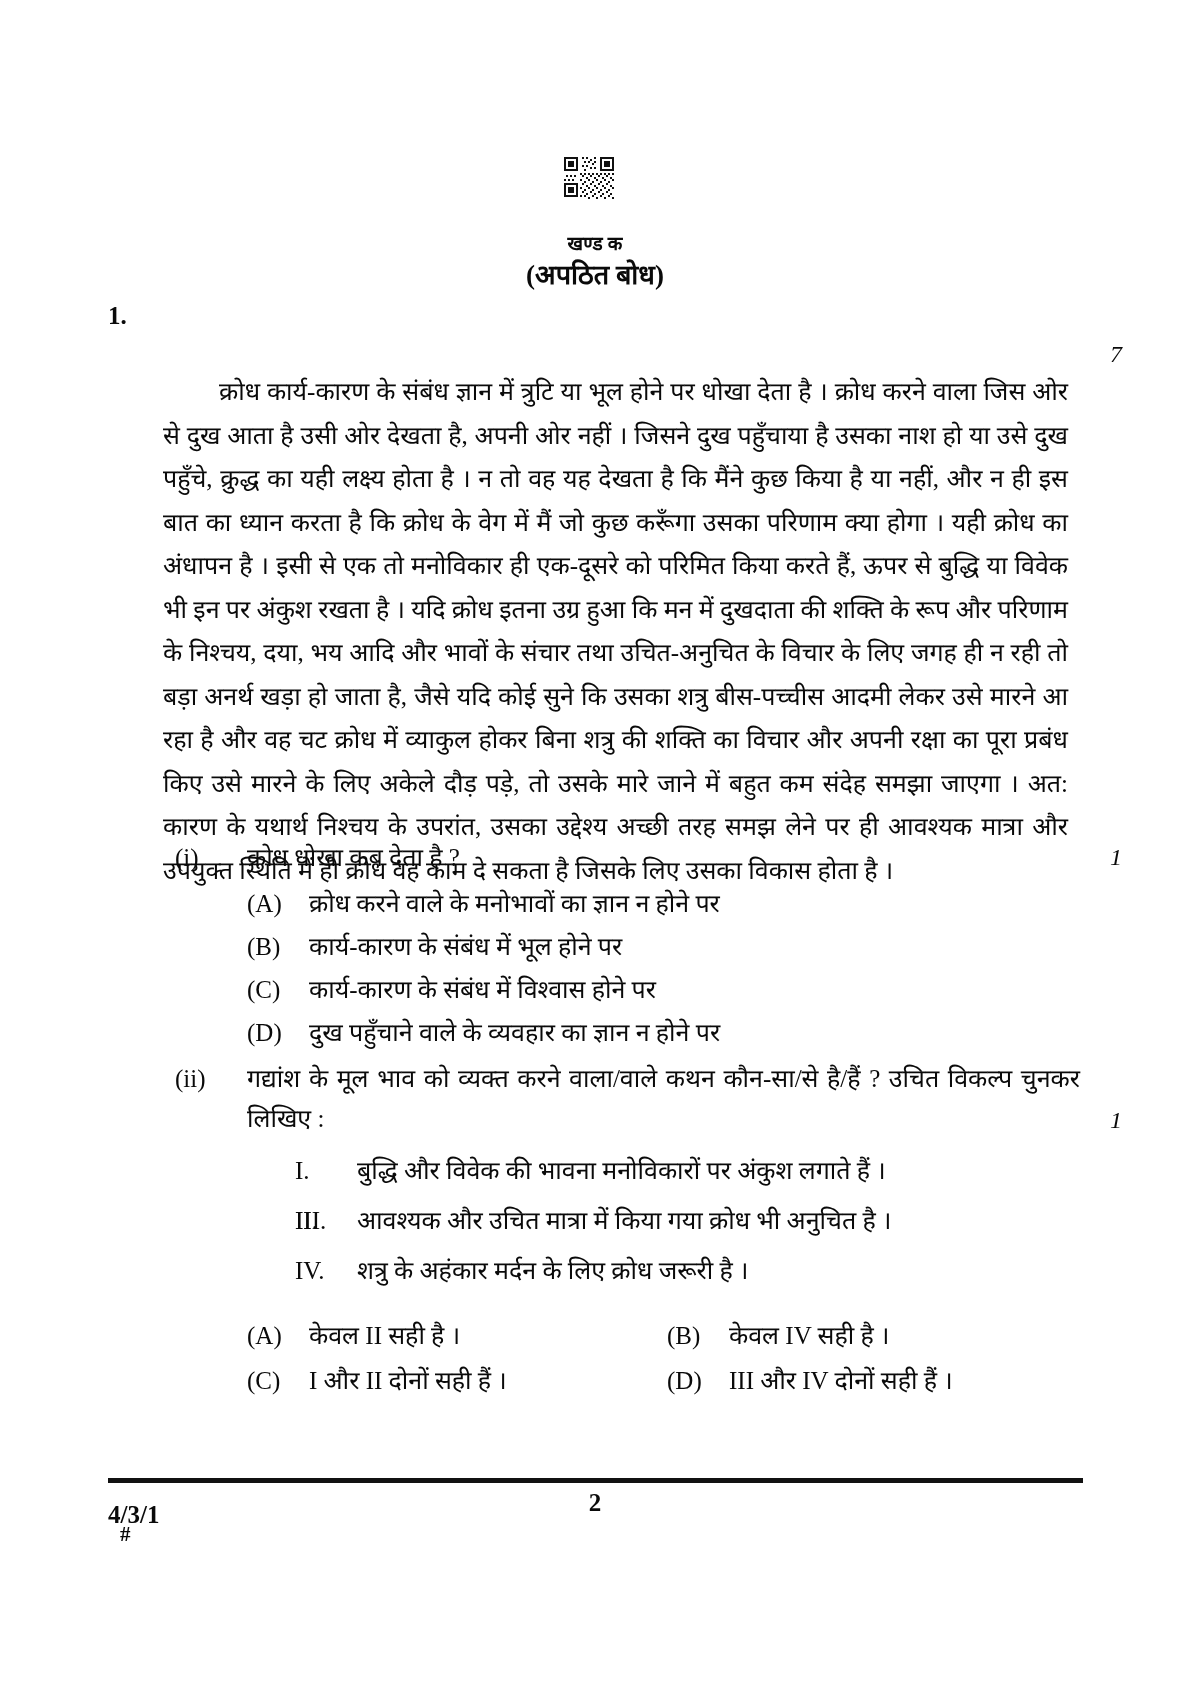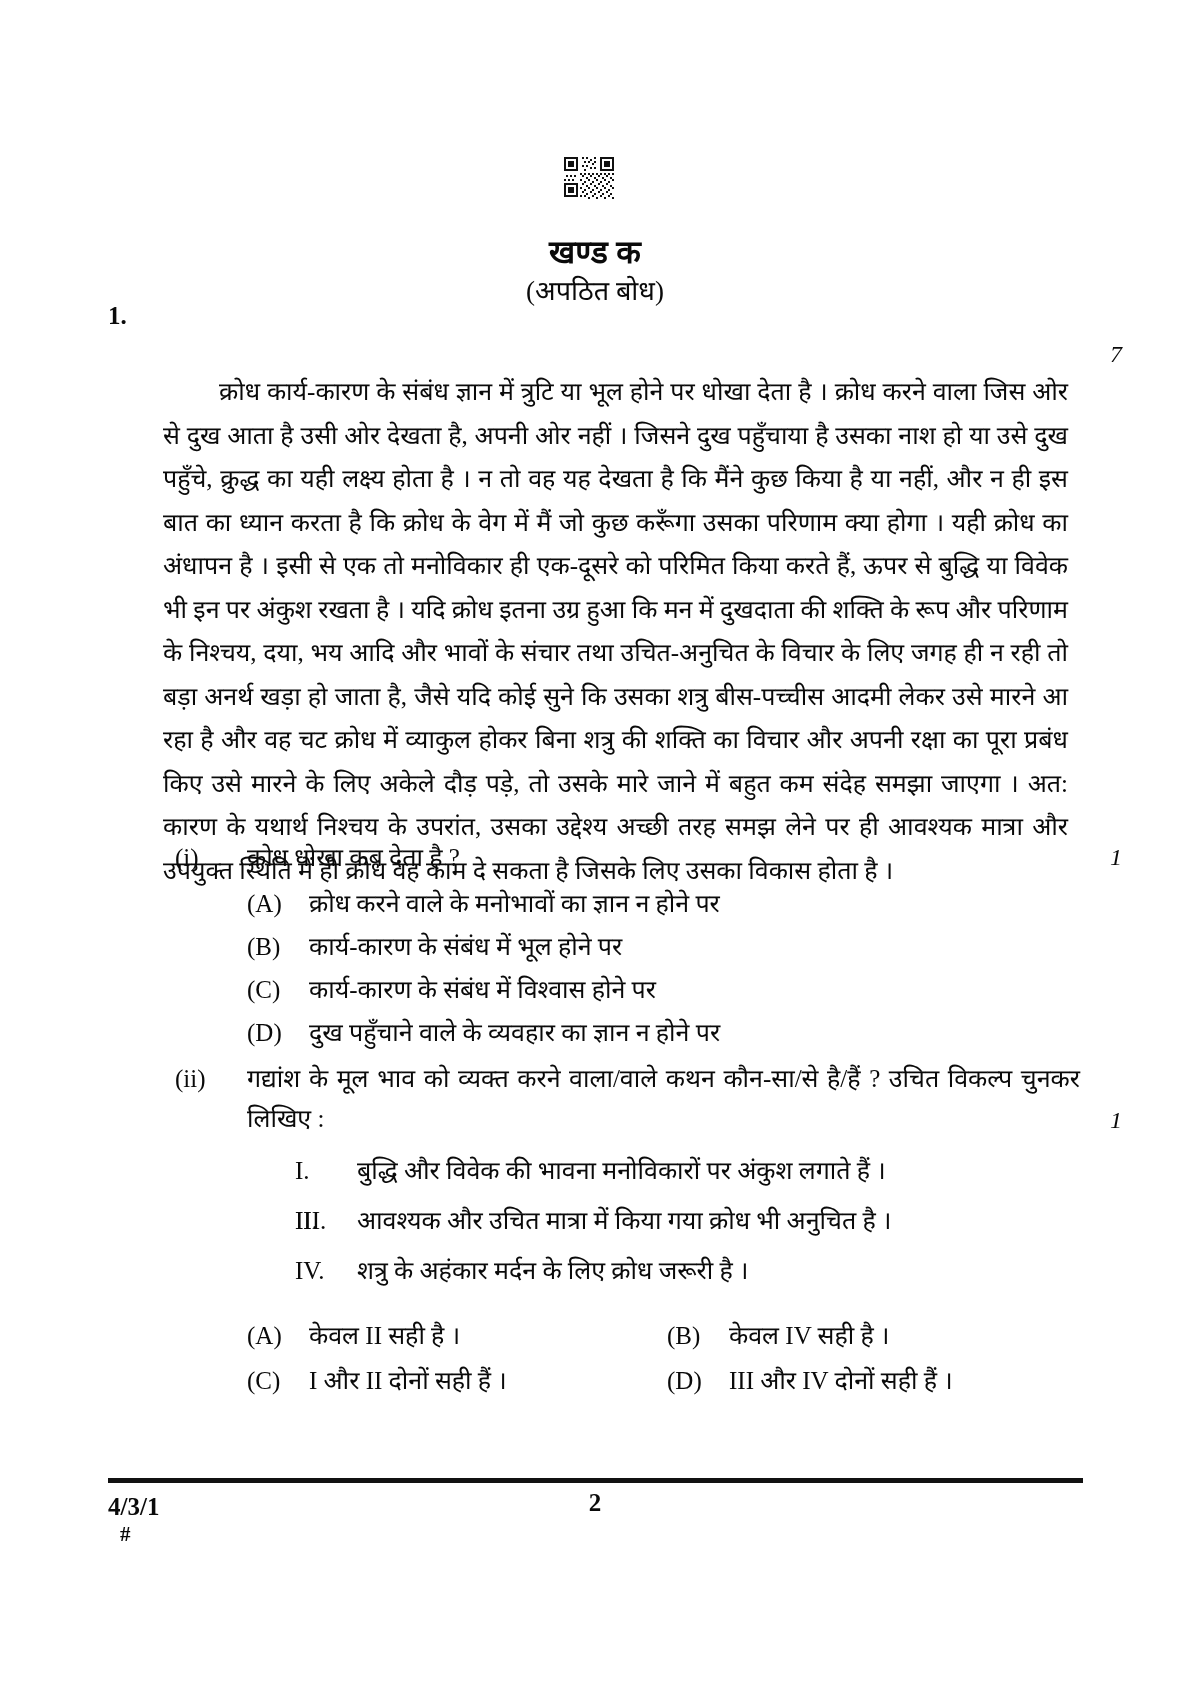--- a/index.html
+++ b/index.html
@@ -30,29 +30,29 @@
     width: 1190px;
     text-align: center;
   }
   .qr-wrap {
     display: inline-block;
     line-height: 0;
   }
   .qr-wrap svg { display: block; }
 
   .section-title {
-    font-size: 32px;
+    font-size: 19px;
     font-weight: bold;
     letter-spacing: 0.2px;
     margin-top: 7px;
     line-height: 1.25;
   }
   .section-subtitle {
     font-size: 27px;
-    font-weight: normal;
+    font-weight: bold;
     margin-top: 3px;
     line-height: 1.25;
   }
 
   
   .q-main {
     position: absolute;
     top: 302px;
     left: 0;
     width: 1190px;
@@ -183,21 +183,21 @@
   .footer {
     position: absolute;
     top: 1489px;
     left: 0;
     width: 1190px;
     height: 60px;
   }
   .footer-code {
     position: absolute;
     left: 108px;
-    top: 4px;
+    top: 12px;
     font-size: 25px;
     font-weight: bold;
   }
   .footer-page {
     position: absolute;
     left: 0;
     top: 0;
     width: 1190px;
     text-align: center;
     font-size: 25px;

